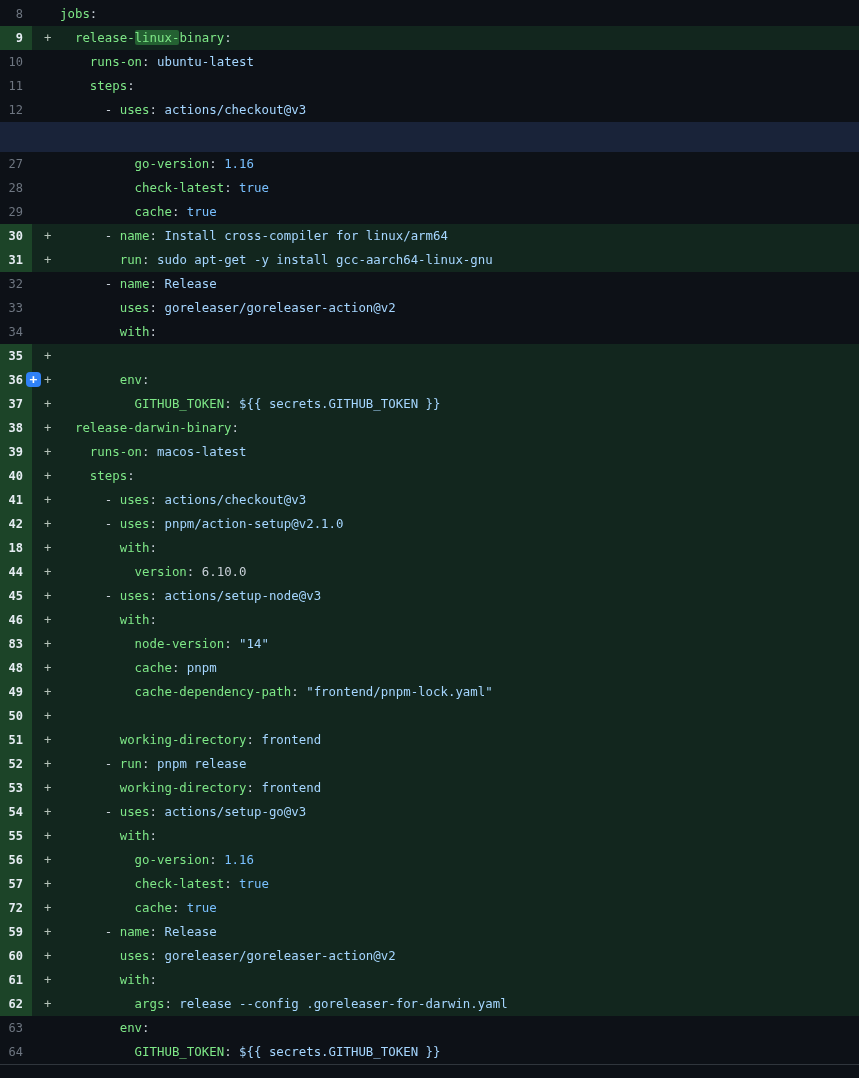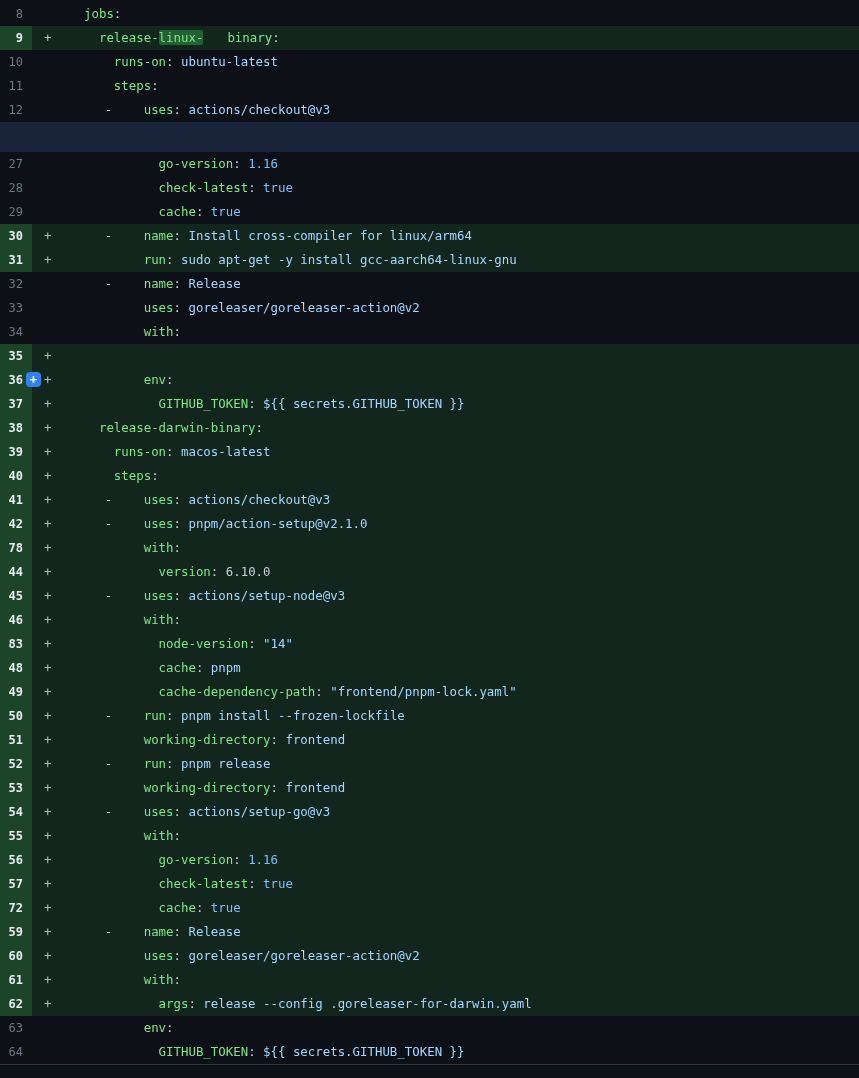--- a/index.html
+++ b/index.html
@@ -35,21 +35,21 @@
     background: var(--added-gutter-bg);
     color: var(--added-line-number-color);
     font-weight: 700;
   }
   .marker {
     position: absolute;
     left: 44px; top: 0;
     color: var(--marker-color);
   }
   .code { position: absolute; left: 60px; top: 0; }
-  .k  { color: var(--key-color); margin-left: 24px; }
+  .k  { color: var(--key-color); }
   .p  { color: var(--plain-color); }
   .v  { color: var(--value-color); }
   .n  { color: var(--number-color); }
   .kh {
     color: var(--key-color);
     background: var(--word-highlight-bg);
     border-radius: 2px;
     margin-top: 44px;
   }
   .expand-row {
@@ -99,28 +99,28 @@
     <div class="row"><span class="lnum">33</span><span class="marker"></span><span class="code"><span class="p">        </span><span class="k">uses</span><span class="p">:</span><span class="v"> goreleaser/goreleaser-action@v2</span></span></div>
     <div class="row"><span class="lnum">34</span><span class="marker"></span><span class="code"><span class="p">        </span><span class="k">with</span><span class="p">:</span></span></div>
     <div class="row added"><span class="lnum">35</span><span class="marker">+</span></div>
     <div class="row added"><span class="lnum">36</span><span class="marker">+</span><span class="code"><span class="k">        env</span><span class="p">:</span></span><button class="add-btn">+</button></div>
     <div class="row added"><span class="lnum">37</span><span class="marker">+</span><span class="code"><span class="k">          GITHUB_TOKEN</span><span class="p">:</span><span class="v"> ${{ secrets.GITHUB_TOKEN }}</span></span></div>
     <div class="row added"><span class="lnum">38</span><span class="marker">+</span><span class="code"><span class="k">  release-darwin-binary</span><span class="p">:</span></span></div>
     <div class="row added"><span class="lnum">39</span><span class="marker">+</span><span class="code"><span class="k">    runs-on</span><span class="p">:</span><span class="v"> macos-latest</span></span></div>
     <div class="row added"><span class="lnum">40</span><span class="marker">+</span><span class="code"><span class="k">    steps</span><span class="p">:</span></span></div>
     <div class="row added"><span class="lnum">41</span><span class="marker">+</span><span class="code"><span class="p">      - </span><span class="k">uses</span><span class="p">:</span><span class="v"> actions/checkout@v3</span></span></div>
     <div class="row added"><span class="lnum">42</span><span class="marker">+</span><span class="code"><span class="p">      - </span><span class="k">uses</span><span class="p">:</span><span class="v"> pnpm/action-setup@v2.1.0</span></span></div>
-    <div class="row added"><span class="lnum">78</span><span class="marker">+</span><span class="code"><span class="p">        </span><span class="k">with</span><span class="p">:</span></span></div>
+    <div class="row added"><span class="lnum">18</span><span class="marker">+</span><span class="code"><span class="p">        </span><span class="k">with</span><span class="p">:</span></span></div>
     <div class="row added"><span class="lnum">44</span><span class="marker">+</span><span class="code"><span class="k">          version</span><span class="p">:</span><span class="p"> 6.10.0</span></span></div>
     <div class="row added"><span class="lnum">45</span><span class="marker">+</span><span class="code"><span class="p">      - </span><span class="k">uses</span><span class="p">:</span><span class="v"> actions/setup-node@v3</span></span></div>
     <div class="row added"><span class="lnum">46</span><span class="marker">+</span><span class="code"><span class="p">        </span><span class="k">with</span><span class="p">:</span></span></div>
     <div class="row added"><span class="lnum">83</span><span class="marker">+</span><span class="code"><span class="k">          node-version</span><span class="p">:</span><span class="v"> "14"</span></span></div>
     <div class="row added"><span class="lnum">48</span><span class="marker">+</span><span class="code"><span class="k">          cache</span><span class="p">:</span><span class="v"> pnpm</span></span></div>
     <div class="row added"><span class="lnum">49</span><span class="marker">+</span><span class="code"><span class="k">          cache-dependency-path</span><span class="p">:</span><span class="v"> "frontend/pnpm-lock.yaml"</span></span></div>
-    <div class="row added"><span class="lnum">50</span><span class="marker">+</span><span class="code"><span class="p">      - </span><span class="k">run</span><span class="p">:</span><span class="v"> pnpm install --frozen-lockfile</span></span></div>
+    <div class="row added"><span class="lnum">50</span><span class="marker">+</span></div>
     <div class="row added"><span class="lnum">51</span><span class="marker">+</span><span class="code"><span class="p">        </span><span class="k">working-directory</span><span class="p">:</span><span class="v"> frontend</span></span></div>
     <div class="row added"><span class="lnum">52</span><span class="marker">+</span><span class="code"><span class="p">      - </span><span class="k">run</span><span class="p">:</span><span class="v"> pnpm release</span></span></div>
     <div class="row added"><span class="lnum">53</span><span class="marker">+</span><span class="code"><span class="p">        </span><span class="k">working-directory</span><span class="p">:</span><span class="v"> frontend</span></span></div>
     <div class="row added"><span class="lnum">54</span><span class="marker">+</span><span class="code"><span class="p">      - </span><span class="k">uses</span><span class="p">:</span><span class="v"> actions/setup-go@v3</span></span></div>
     <div class="row added"><span class="lnum">55</span><span class="marker">+</span><span class="code"><span class="p">        </span><span class="k">with</span><span class="p">:</span></span></div>
     <div class="row added"><span class="lnum">56</span><span class="marker">+</span><span class="code"><span class="k">          go-version</span><span class="p">:</span><span class="n"> 1.16</span></span></div>
     <div class="row added"><span class="lnum">57</span><span class="marker">+</span><span class="code"><span class="k">          check-latest</span><span class="p">:</span><span class="n"> true</span></span></div>
     <div class="row added"><span class="lnum">72</span><span class="marker">+</span><span class="code"><span class="k">          cache</span><span class="p">:</span><span class="n"> true</span></span></div>
     <div class="row added"><span class="lnum">59</span><span class="marker">+</span><span class="code"><span class="p">      - </span><span class="k">name</span><span class="p">:</span><span class="v"> Release</span></span></div>
     <div class="row added"><span class="lnum">60</span><span class="marker">+</span><span class="code"><span class="p">        </span><span class="k">uses</span><span class="p">:</span><span class="v"> goreleaser/goreleaser-action@v2</span></span></div>

